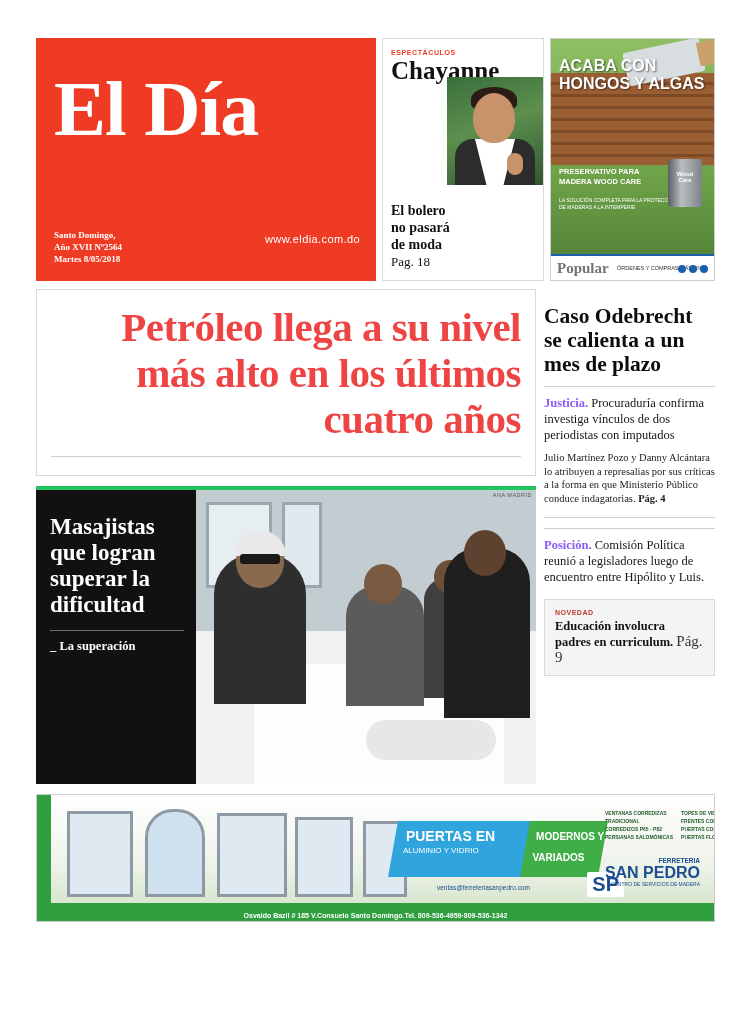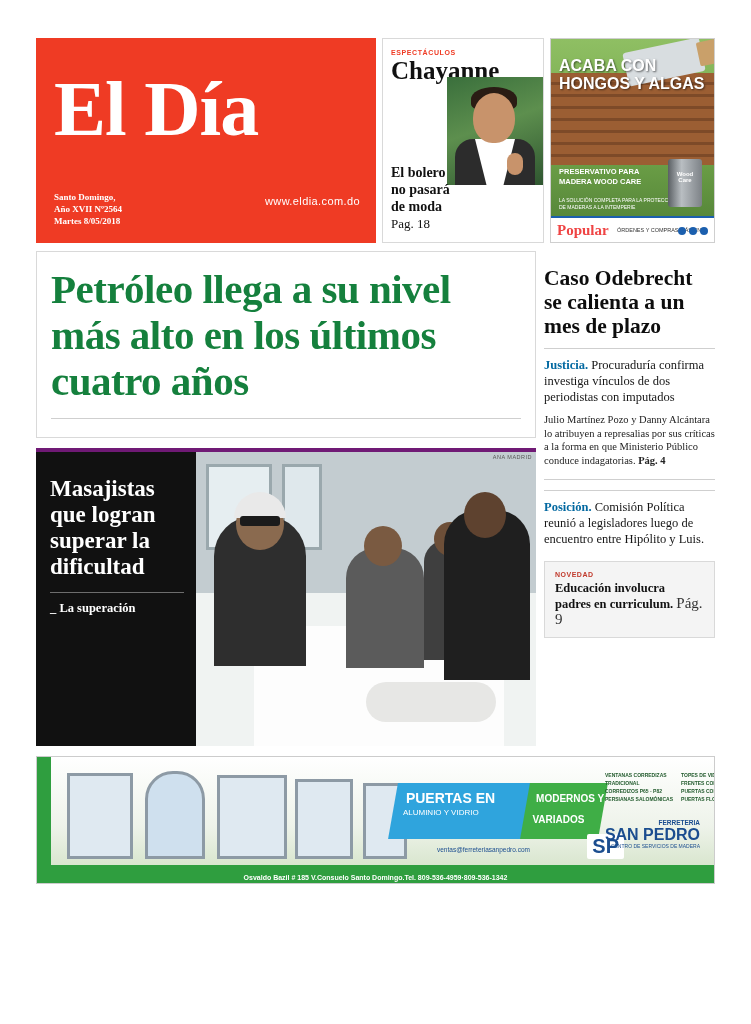--- a/index.html
+++ b/index.html
@@ -16,21 +16,21 @@
     width: 751px;
     height: 1024px;
     background: #ffffff;
     padding: 38px 36px 20px 36px;
   }
 
   
   .topstrip {
     display: flex;
     gap: 6px;
-    height: 205px;
+    height: 243px;
   }
   .masthead-box {
     width: 340px;
     background: #ef3b24;
     position: relative;
     overflow: hidden;
   }
   .masthead-logo {
     color: #ffffff;
     font-family: "Liberation Serif", serif;
@@ -212,21 +212,21 @@
     font-family:"Liberation Sans", sans-serif; font-size:6px; color:#fff; text-align:center; font-weight:bold;
   }
   .ad-footer {
     position: absolute; left: 0; right: 0; bottom: 0; height: 26px;
     background: #ffffff;
     border-top: 2px solid #1b5fae;
   }
   .ad-brand {
     position: absolute; left: 6px; top: 4px;
     font-family: "Liberation Serif", serif;
-    font-weight: bold; font-size: 15px; color: #ef4444;
+    font-weight: bold; font-size: 15px; color: #737373;
   }
   .ad-brandsub {
     position: absolute; left: 66px; top: 9px;
     font-family: "Liberation Sans", sans-serif;
     font-size: 5.5px; color: #333;
   }
   .ad-social {
     position: absolute; right: 6px; top: 9px;
     display: flex; gap: 3px;
   }
@@ -247,43 +247,43 @@
   .lead-box {
     border: 1px solid #d9d9d9;
     padding: 14px 14px 10px 14px;
   }
   .lead-head {
     font-family: "Liberation Serif", serif;
     font-weight: bold;
     font-size: 41px;
     line-height: 46px;
     letter-spacing: -0.5px;
-    color: #15803d;
-    text-align: left;
+    color: #ef4444;
+    text-align: right;
   }
   .lead-rule {
     border-top: 1px solid #cfcfcf;
     margin: 14px 0 8px 0;
   }
   .lead-sub {
     font-family: "Liberation Serif", serif;
     font-size: 13.5px;
     line-height: 19px;
     color: #161616;
   }
   .lead-sub b.kicker {
     color: #d8261b;
     font-weight: bold;
   }
 
   
   .feature {
     margin-top: 10px;
     position: relative;
-    border-top: 4px solid #701a75;
+    border-top: 4px solid #22c55e;
     height: 298px;
     overflow: hidden;
     background: #d946ef;
     display: flex;
   }
   .feature-text {
     width: 160px;
     background: #111111;
     color: #ffffff;
     padding: 24px 12px 12px 14px;
@@ -346,21 +346,21 @@
     color: #0d0d0d;
     margin-top: 15px;
   }
   .r-rule { border-top: 1px solid #cfcfcf; margin: 10px 0 8px 0; }
   .r-lead {
     font-family: "Liberation Serif", serif;
     font-size: 12.5px;
     line-height: 16px;
     color: #161616;
   }
-  .r-lead b.kicker { color: #0369a1; }
+  .r-lead b.kicker { color: #8b5cf6; }
   .r-body {
     font-family: "Liberation Serif", serif;
     font-size: 10.5px;
     line-height: 13.5px;
     color: #222;
     margin-top: 8px;
   }
   .r-body b { font-weight: bold; }
   .sep { border-top: 1px solid #cfcfcf; margin: 12px 0 10px 0; }
 

